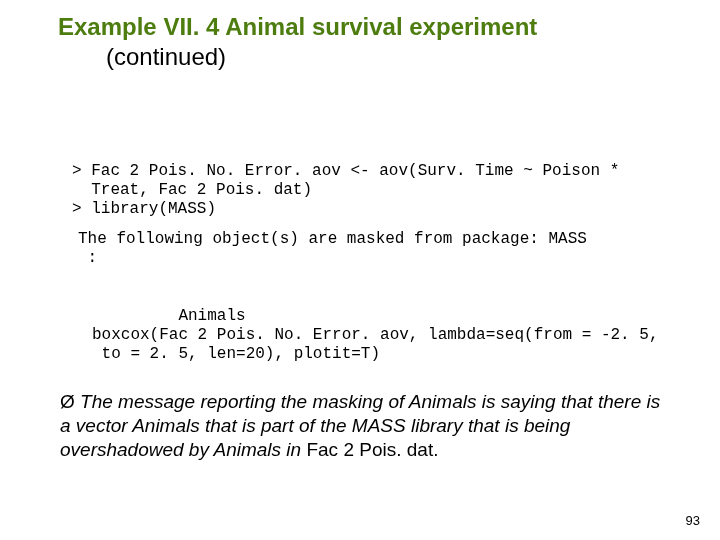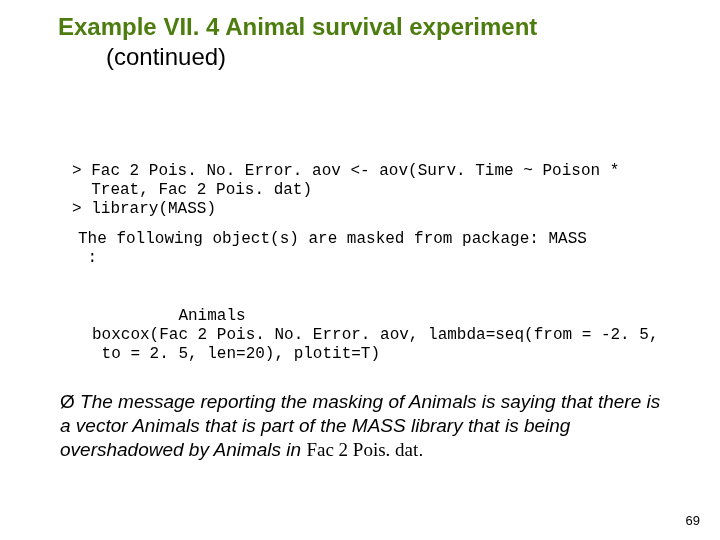--- a/index.html
+++ b/index.html
@@ -63,21 +63,21 @@
   }
   .bullet {
     position: absolute;
     left: 60px;
     top: 390px;
     width: 610px;
     font-size: 19px;
     line-height: 1.25;
   }
   .bullet-text { display: inline; font-style: italic; }
-  .mono { font-family: Liberation Serif, serif; margin-top: 41px; }
+  .mono { font-family: Liberation Sans, sans-serif; margin-top: 41px; }
   .footer-left {
     position: absolute;
     left: 20px;
     bottom: 12px;
     font-size: 13px;
   }
   .footer-right {
     position: absolute;
     right: 20px;
     bottom: 12px;
@@ -103,15 +103,15 @@
 
   <div class="animals">         Animals
 boxcox(Fac 2 Pois. No. Error. aov, lambda=seq(from = -2. 5,
  to = 2. 5, len=20), plotit=T)</div>
 
   <div class="bullet">
     <span>Ø</span>
     <span class="bullet-text">The message reporting the masking of Animals is saying that there is a vector Animals that is part of the MASS library that is being overshadowed by Animals in </span><span class="mono">Fac 2 Pois. dat</span><span>.</span>
   </div>
 
-  <div class="footer-right">69</div>
+  <div class="footer-right">93</div>
 
 </div>
 
 </body></html>

